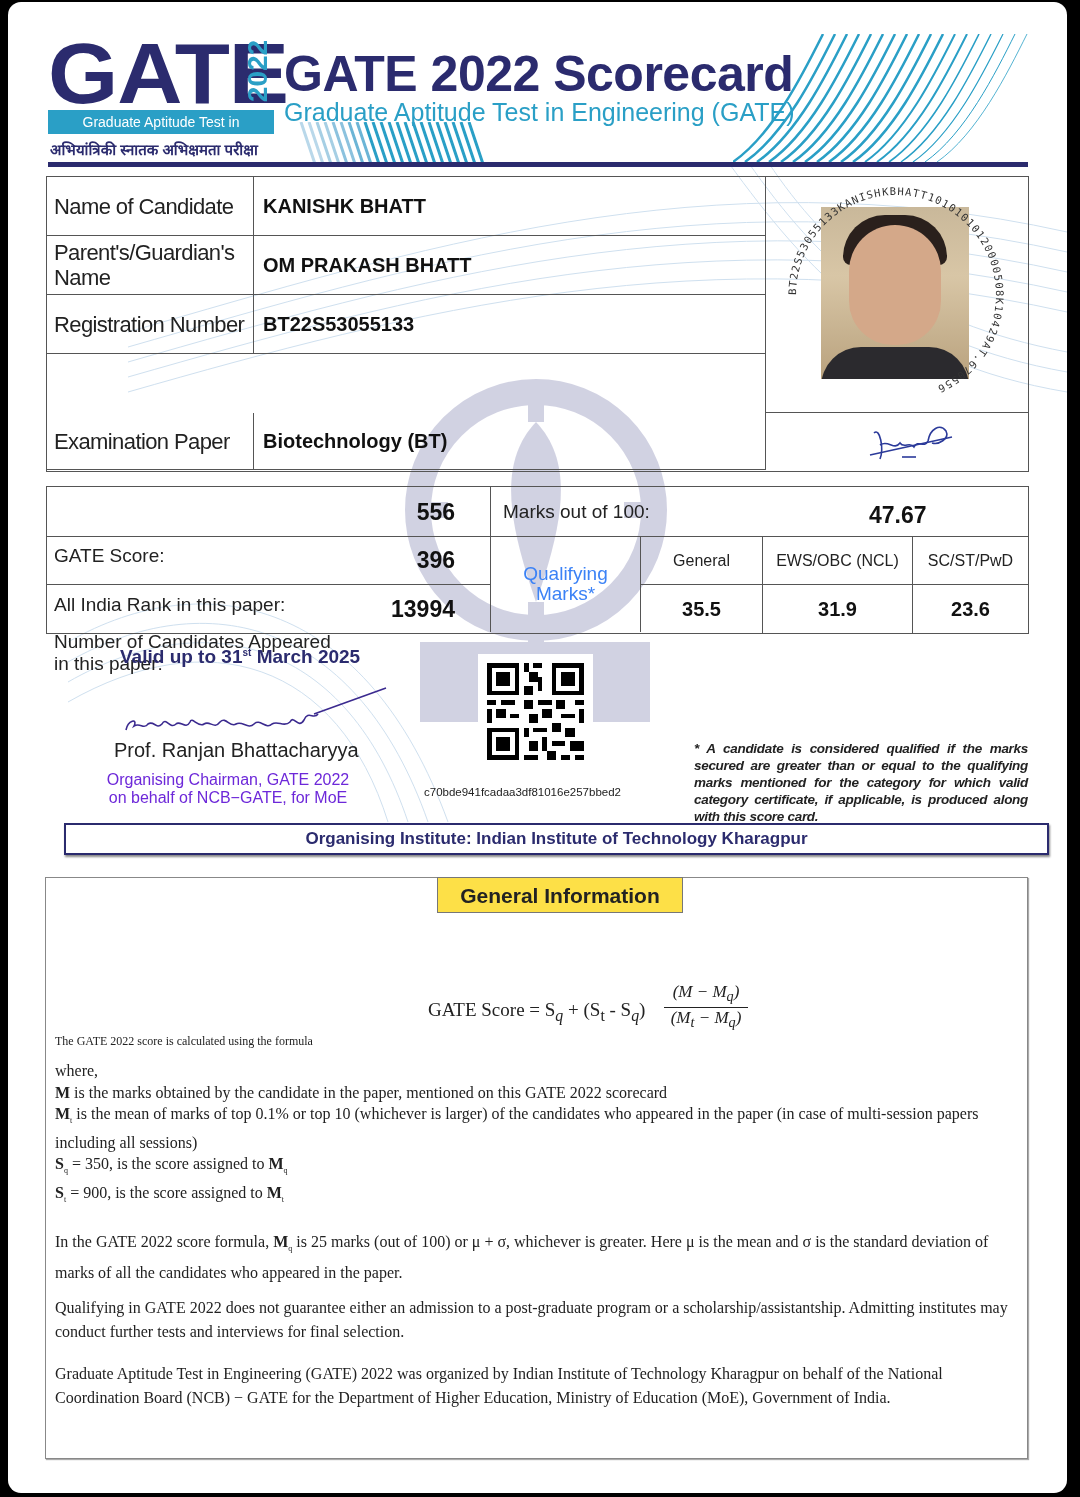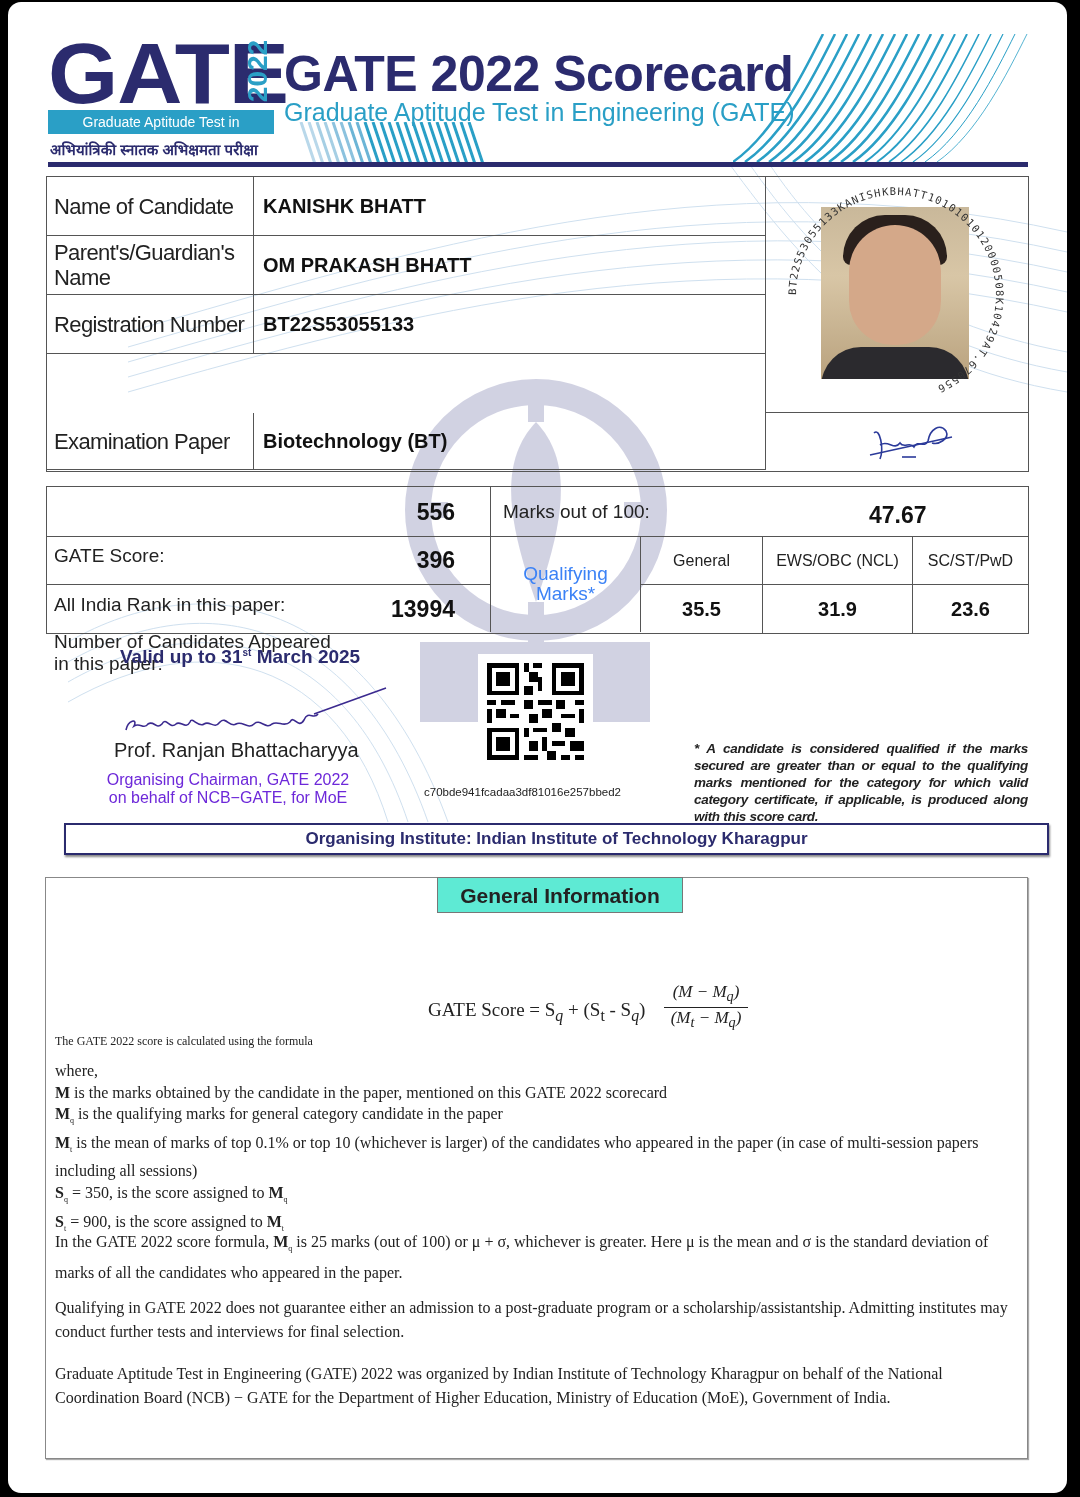--- a/index.html
+++ b/index.html
@@ -69,21 +69,21 @@
     .qr-box { left: 470px; top: 652px; width: 115px; height: 115px; background: #fff; }
     .qr-hash { left: 416px; top: 784px; font-size: 11.5px; color: #222; }
     .footnote { left: 686px; top: 718px; width: 334px; font-size: 13.5px; font-style: italic; font-weight: bold; color: #222;
       line-height: 17px; text-align: justify; letter-spacing: -0.3px; margin-top: 20px; }
 
     .org-bar { left: 36px; top: 821px; width: 985px; height: 32px; border: 2px solid #2b2b6e; text-align: center;
       font-size: 17px; font-weight: bold; color: #2b2b6e; line-height: 28px; box-shadow: 1px 2px 2px #888; margin-left: 20px; }
 
     
     .gen-box { left: 37px; top: 875px; width: 983px; height: 582px; border: 1.5px solid #888; box-shadow: 1px 1px 1px #aaa; }
-    .gen-title { left: 429px; top: 875px; width: 246px; height: 36px; border: 1.5px solid #777; background: #5eead4;
+    .gen-title { left: 429px; top: 875px; width: 246px; height: 36px; border: 1.5px solid #777; background: #fde047;
       text-align: center; font-size: 21px; color: #222; line-height: 35px; font-weight: bold; font-family: "Liberation Sans", sans-serif; }
     .serif { font-family: "Liberation Serif", serif; color: #222; }
     .gen-intro { left: 47px; top: 984px; font-size: 12px; margin-top: 48px; }
     .formula { left: 420px; top: 980px; font-size: 19px; height: 60px; }
     .formula .lhs { position: absolute; left: 0; top: 17px; white-space: nowrap; }
     .formula .frac { position: absolute; left: 236px; top: 0; text-align: center; width: 84px; font-style: italic; font-size: 17px; }
     .formula .num { border-bottom: 1.3px solid #222; padding-bottom: 2px; }
     .where-block { left: 47px; top: 1058px; width: 975px; font-size: 16px; line-height: 21.5px; }
     .where-block b { font-weight: bold; }
     .where-block sub { font-size: 8px; }
@@ -335,21 +335,20 @@
     <div class="lhs"><span>GATE Score =  S</span><sub><i>q</i></sub> + (S<sub>t</sub> - S<sub><i>q</i></sub>)</div>
     <div class="frac">
       <div class="num"><span>(M − M</span><sub>q</sub>)</div>
       <div><span>(M</span><sub>t</sub> − M<sub>q</sub>)</div>
     </div>
   </div>
 
   <div class="abs serif where-block">
     <div>where,</div>
     <div><b>M</b><span> is the marks obtained by the candidate in the paper, mentioned on this GATE 2022 scorecard</span></div>
-    <div><b>M</b><sub>q</sub><span> is the qualifying marks for general category candidate in the paper</span></div>
     <div><b>M</b><sub>t</sub><span> is the mean of marks of top 0.1% or top 10 (whichever is larger) of the candidates who appeared in the paper (in case of multi-session papers including all sessions)</span></div>
     <div><b>S</b><sub>q</sub><span> = 350, is the score assigned to </span><b>M</b><sub>q</sub></div>
     <div><b>S</b><sub>t</sub><span> = 900, is the score assigned to </span><b>M</b><sub>t</sub></div>
   </div>
 
   <div class="abs serif para" style="top:1228px"><span>In the GATE 2022 score formula, </span><b>M</b><sub style="font-size:8px">q</sub><span> is 25 marks (out of 100) or μ + σ, whichever is greater. Here μ  is the mean and σ is the standard deviation of marks of all the candidates who appeared in the paper.</span></div>
   <div class="abs serif para" style="top:1294px">Qualifying in GATE 2022 does not guarantee either an admission to a post-graduate program or a scholarship/assistantship. Admitting institutes may conduct further tests and interviews for final selection.</div>
   <div class="abs serif para" style="top:1360px">Graduate Aptitude Test in Engineering (GATE) 2022 was organized by Indian Institute of Technology Kharagpur on behalf of the National Coordination Board (NCB) − GATE for the Department of Higher Education, Ministry of Education (MoE), Government of India.</div>
 
 </div>

